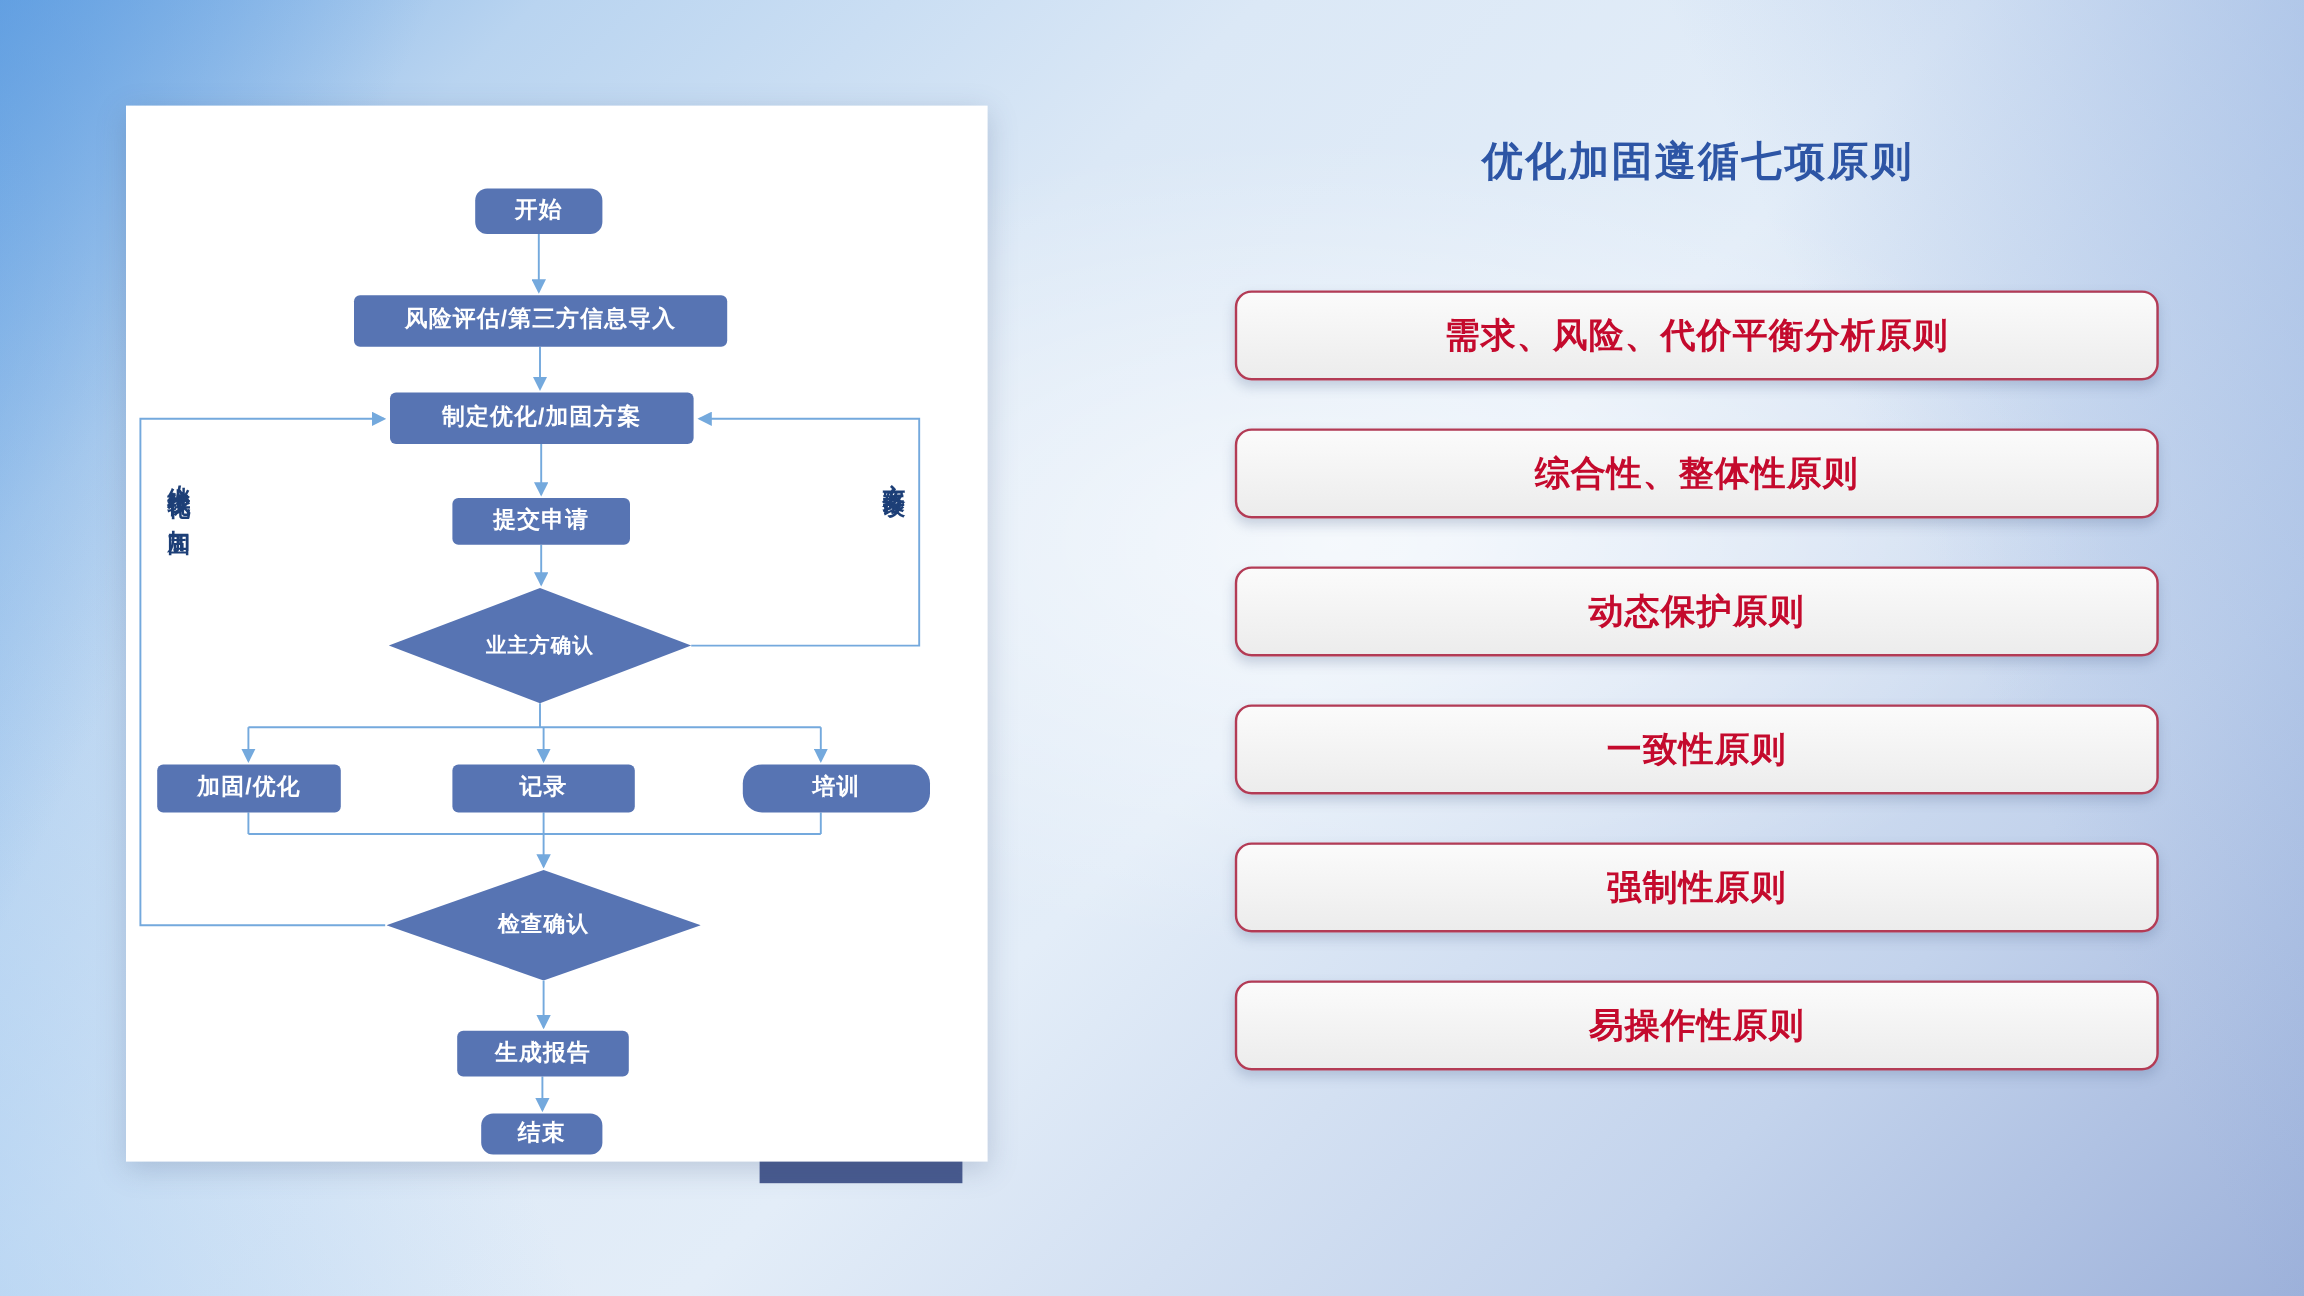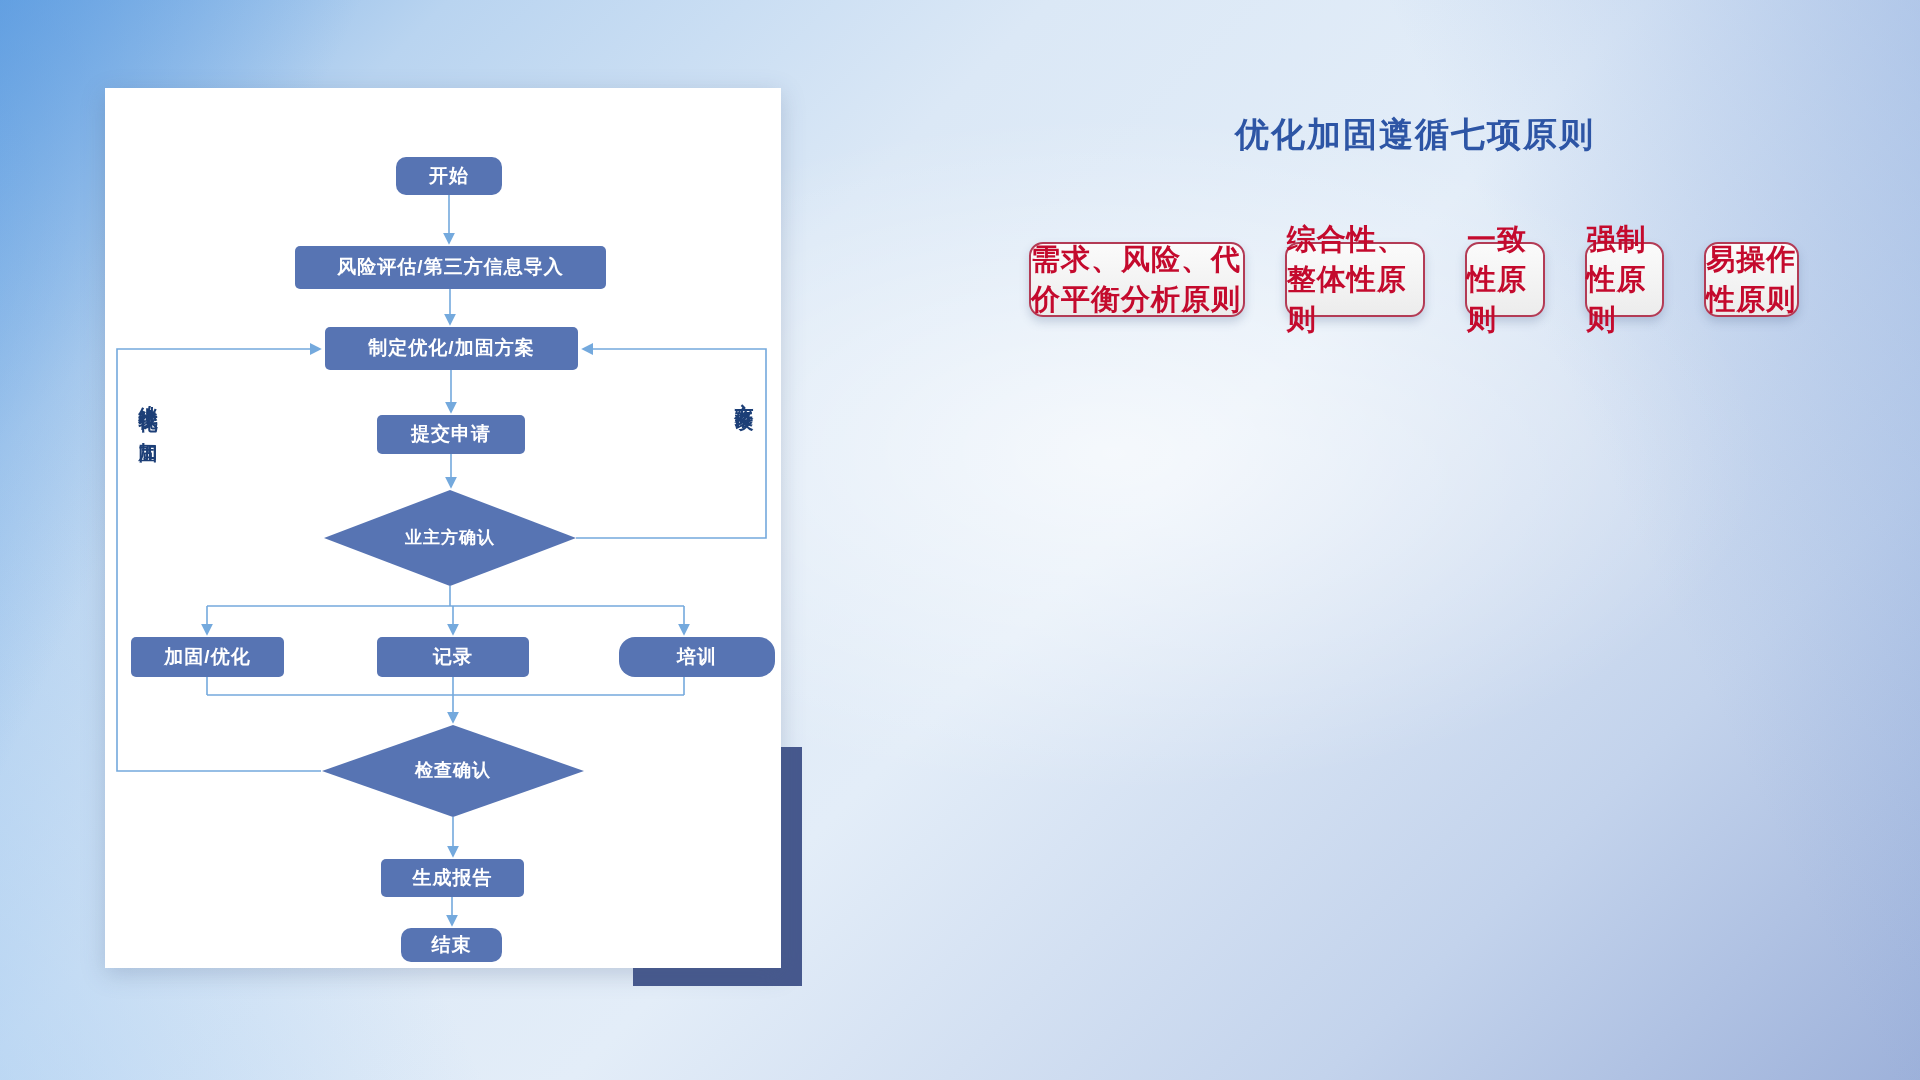--- a/index.html
+++ b/index.html
@@ -13,21 +13,21 @@
       linear-gradient(65deg, rgba(150,195,240,.45) 0%, rgba(150,195,240,0) 20%),
       radial-gradient(ellipse 1000px 520px at 58% 42%, rgba(255,255,255,.65), rgba(255,255,255,0) 65%),
       linear-gradient(135deg, #79aee6 0%, #b9d4f0 15%, #dbe8f6 35%, #e3edf8 55%, #c3d3ec 80%, #9db1da 100%);
   }
 
   
   .shadow-rect { position: absolute; left: 633px; top: 747px; width: 169px; height: 239px; background: #47598e; }
 
   
   .card { position: absolute; left: 105px; top: 88px; width: 676px; height: 880px; background: #ffffff;
-          box-shadow: 0 6px 22px rgba(70,90,130,.25); z-index: 1; }
+          box-shadow: 0 6px 22px rgba(70,90,130,.25); z-index: 1; padding-left: 42px; }
   .card svg { position: absolute; left: 0; top: 0; }
 
   .node { position: absolute; display: flex; align-items: center; justify-content: center;
           background: #5774b3; color: #ffffff; font-size: 19px; font-weight: 600;
           letter-spacing: 1px; border-radius: 5px; text-align: center; line-height: 1.1; z-index: 2; }
   .n-start  { left: 291px; top: 69px;  width: 106px; height: 38px; border-radius: 10px; }
   .n-risk   { left: 190px; top: 158px; width: 311px; height: 43px; }
   .n-plan   { left: 220px; top: 239px; width: 253px; height: 43px; }
   .n-submit { left: 272px; top: 327px; width: 148px; height: 39px; }
   .n-d1     { left: 219px; top: 402px; width: 252px; height: 96px; border-radius: 0;
@@ -42,21 +42,21 @@
 
   .vlabel { position: absolute; writing-mode: vertical-lr; text-orientation: upright;
             color: #1d3f77; font-weight: 700; font-size: 19px; letter-spacing: 3px; z-index: 2; }
   .vl-left  { left: 30px;  top: 302px; }
   .vl-right { left: 626px; top: 300px; }
 
   
   .title { position: absolute; left: 1000px; top: 112px; width: 830px; text-align: center;
            font-size: 34px; font-weight: 800; color: #2d55a5; letter-spacing: 2px; }
   .principles { position: absolute; left: 1029px; top: 242px; width: 770px;
-                display: flex; flex-direction: row; gap: 40px; }
+                display: flex; flex-direction: column; gap: 40px; }
   .principle { height: 71px; display: flex; align-items: center; justify-content: center;
                background: linear-gradient(180deg, #fbfbfb, #ececec);
                border: 2px solid #b33b55; border-radius: 14px;
                color: #c40a2d; font-size: 29px; font-weight: 600; letter-spacing: 1px;
                box-shadow: 0 5px 10px rgba(90,110,150,.28); }
 </style>
 </head>
 <body>
 
 <div class="shadow-rect"></div>
@@ -104,16 +104,17 @@
 
   <div class="vlabel vl-left">继续优化/加固</div>
   <div class="vlabel vl-right">方案修改</div>
 </div>
 
 <div class="title">优化加固遵循七项原则</div>
 
 <div class="principles">
   <div class="principle">需求、风险、代价平衡分析原则</div>
   <div class="principle">综合性、整体性原则</div>
+  <div class="principle">动态保护原则</div>
   <div class="principle">一致性原则</div>
   <div class="principle">强制性原则</div>
   <div class="principle">易操作性原则</div>
 </div>
 
 </body></html>

